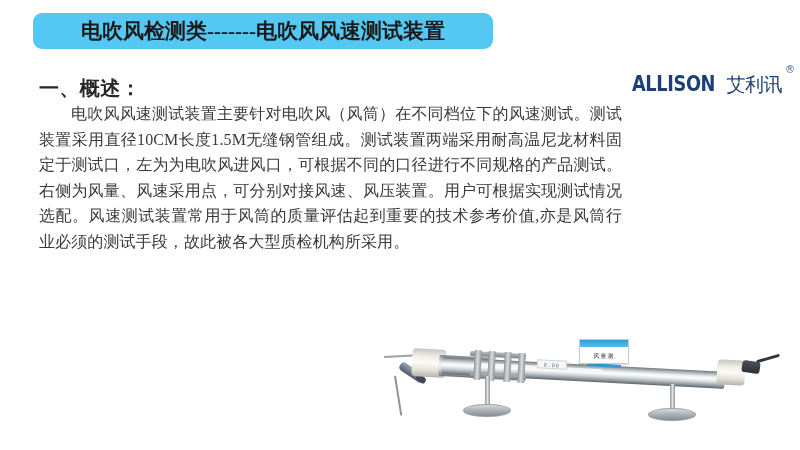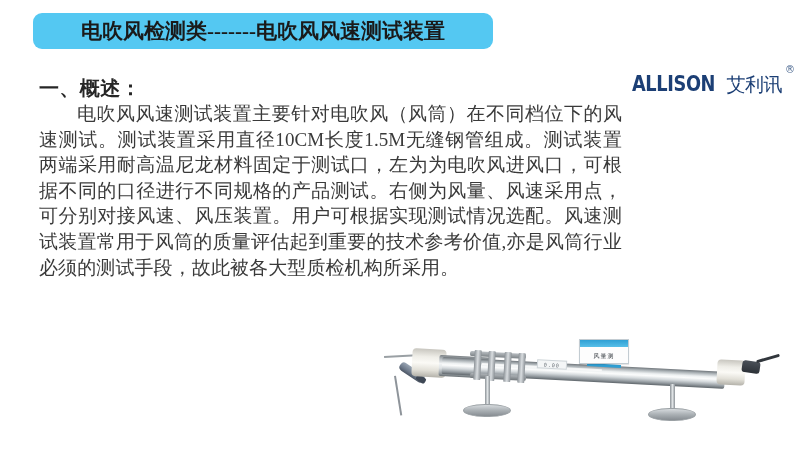--- a/index.html
+++ b/index.html
@@ -105,21 +105,21 @@
     font-weight: bold;
     color: #262626;
     letter-spacing: 0.4px;
   }
   .paragraph {
     position: absolute;
     left: 39px;
     top: 101px;
     width: 583px;
     font-family: "Liberation Serif", "DejaVu Serif", serif;
-    font-size: 19px;
+    font-size: 16px;
     color: #3a3a3a;
     line-height: 25.6px;
     text-align: justify;
     text-indent: 2em;
     letter-spacing: 0.1px;
   }
 
   
   .photo {
     position: absolute;

